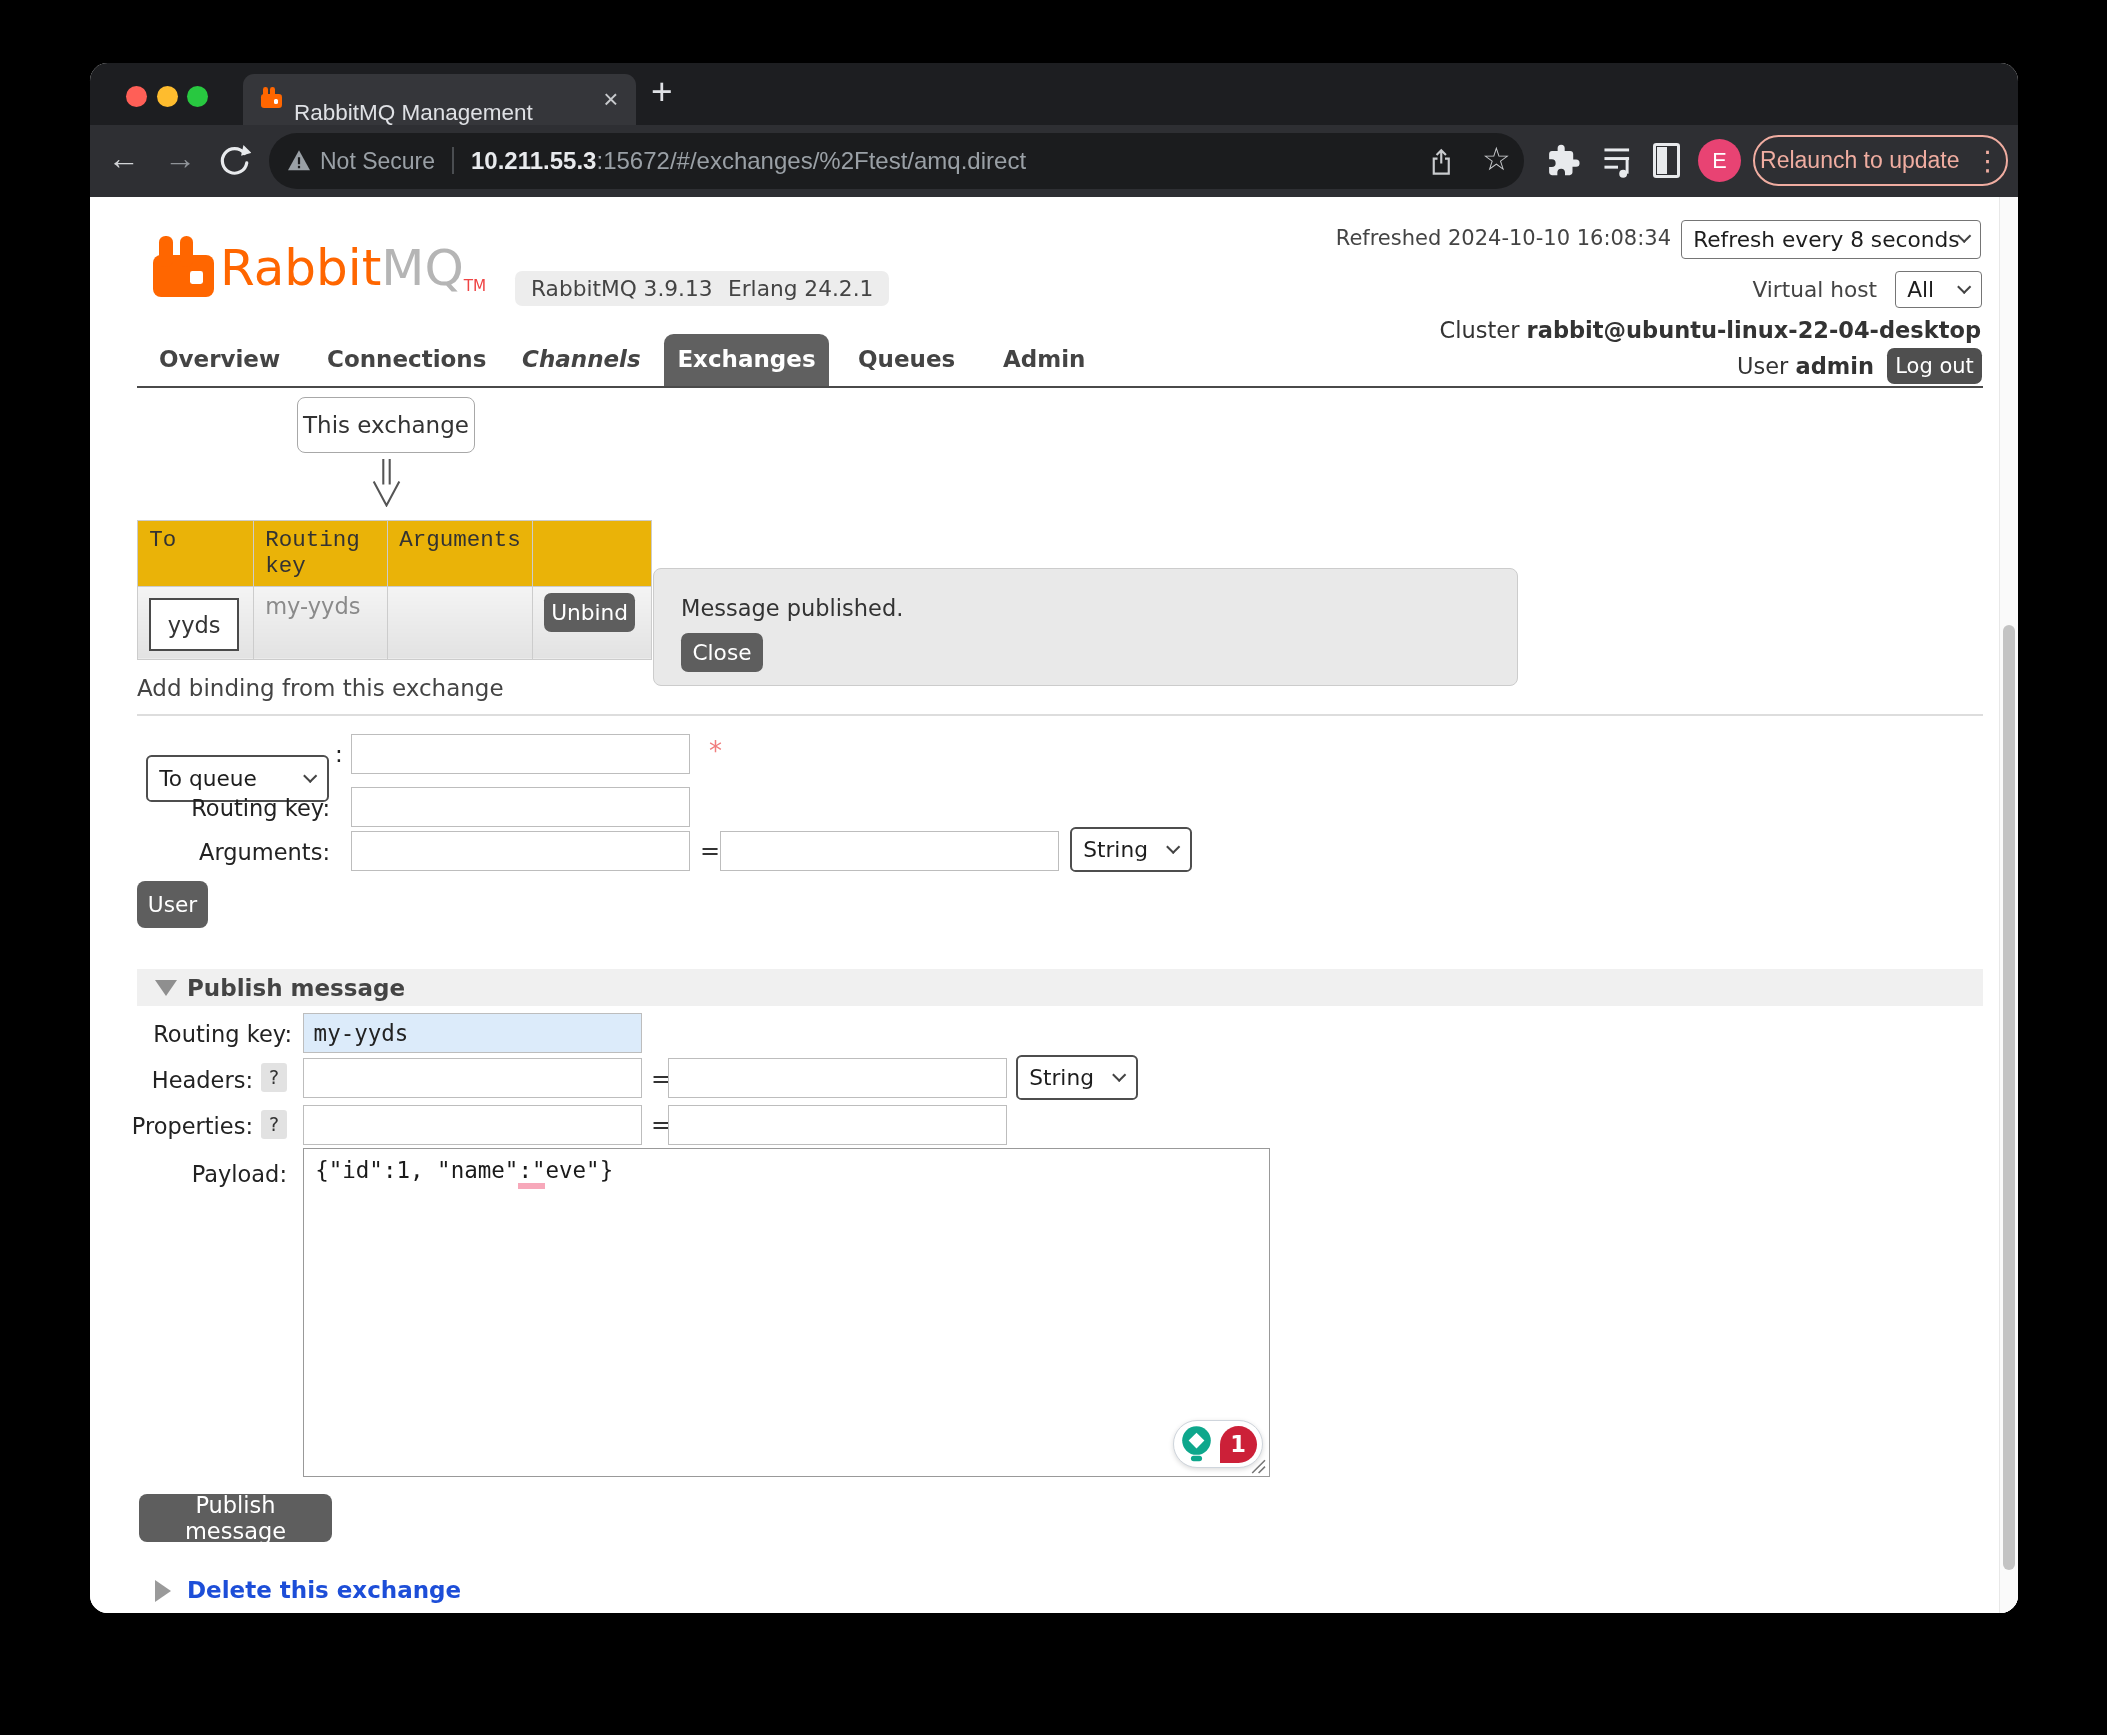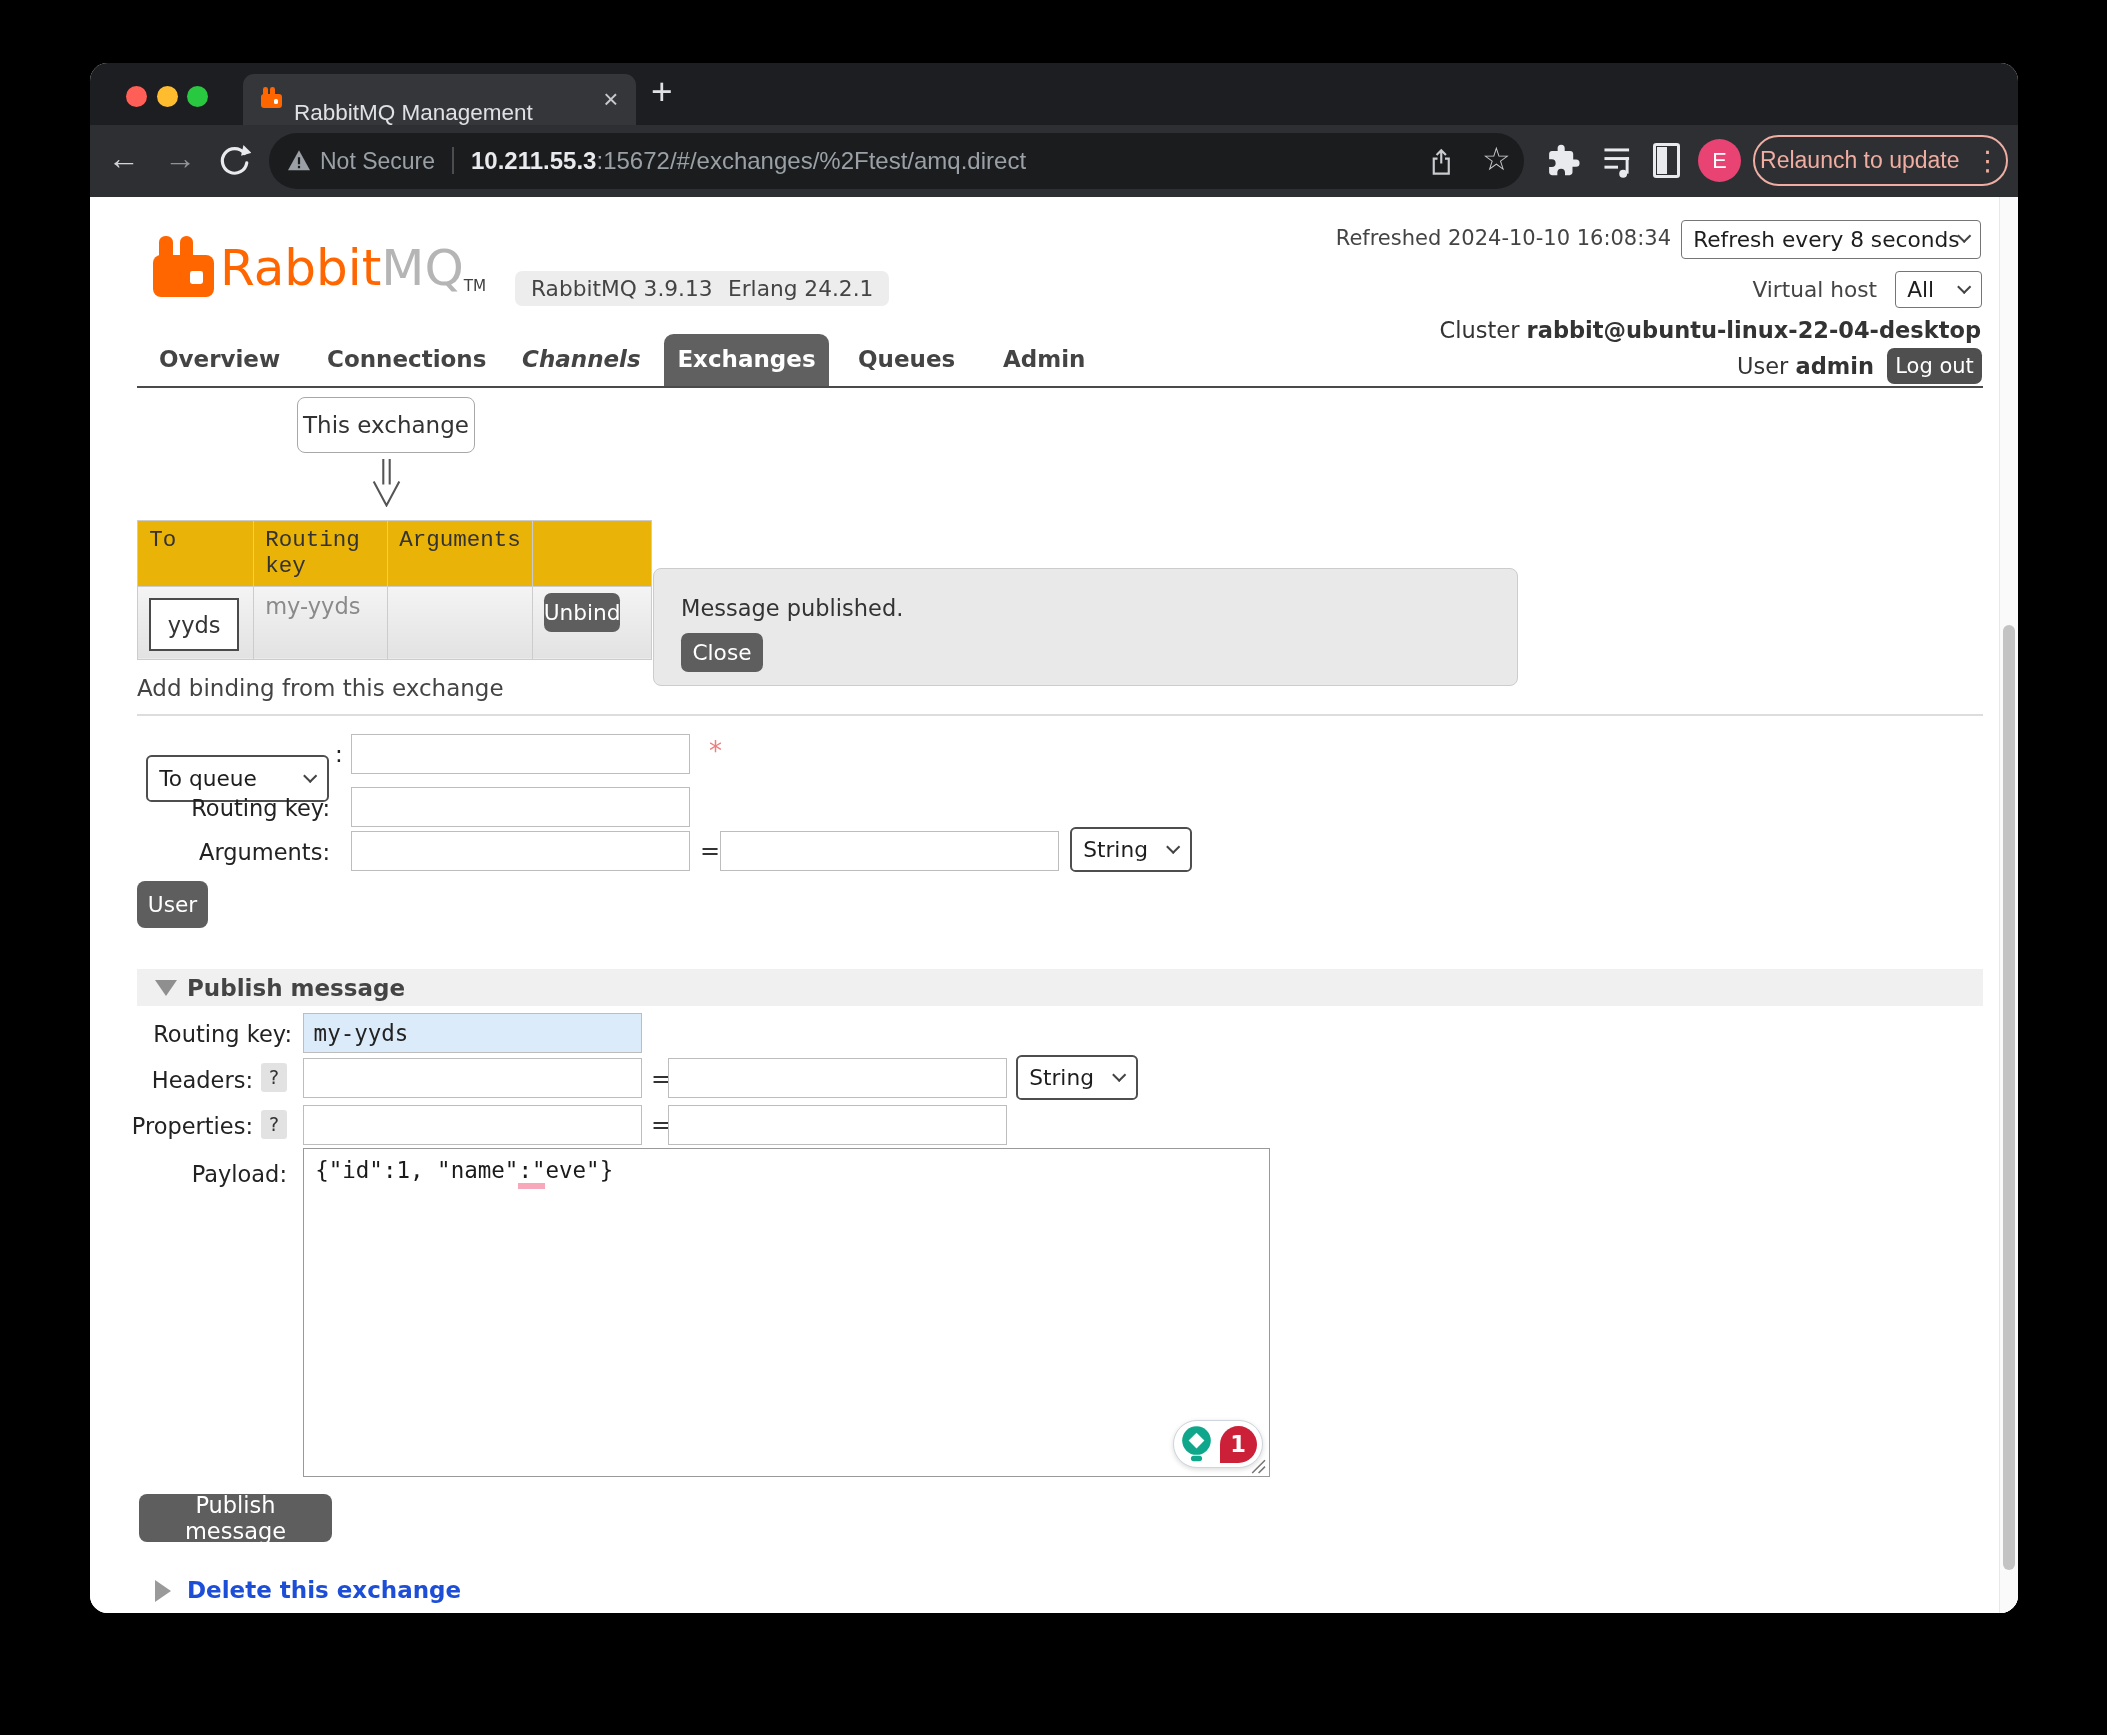--- a/index.html
+++ b/index.html
@@ -139,21 +139,21 @@
     <button class="darkbtn" style="left:1797px;top:151px;width:95px;height:36px;background:#4f4f4f;font-size:21px;">Log out</button>
 
     
     <span class="rl abs" style="left:63px;top:39px;width:61px;height:61px;">
       <i style="left:0;top:19px;width:61px;height:42px;border-radius:8px;"></i>
       <i style="left:6.4px;top:0;width:13.6px;height:30.5px;border-radius:6.4px;"></i>
       <i style="left:26.5px;top:0;width:13.6px;height:30.5px;border-radius:6.4px;"></i>
       <i class="hole" style="left:37px;top:35px;width:13px;height:13px;border-radius:2.4px;"></i>
     </span>
     <span class="abs" style="left:130px;top:42px;font-size:50px;line-height:58px;white-space:nowrap;">
-      <span style="color:var(--accent-orange,#ff6600);">Rabbit</span><span style="color:#b5b5b5;">MQ</span><span style="color:#404040;font-size:15.2px;vertical-align:-6.4px;">TM</span>
+      <span style="color:var(--accent-orange,#ff6600);">Rabbit</span><span style="color:#b5b5b5;">MQ</span><span style="color:#ef4444;font-size:15.2px;vertical-align:-6.4px;">TM</span>
     </span>
     <span class="badge" style="left:425px;top:74px;">RabbitMQ 3.9.13</span>
     <span class="badge" style="left:622px;top:74px;">Erlang 24.2.1</span>
 
     
     <div class="abs" style="left:0;top:137px;width:1928px;height:53px;">
       <span class="navtab" style="left:69px;">Overview</span>
       <span class="navtab" style="left:237px;">Connections</span>
       <span class="navtab" style="left:432px;font-style:italic;">Channels</span>
       <span class="navtab active" style="left:574px;width:165px;">Exchanges</span>
@@ -175,21 +175,21 @@
         <th style="width:116px;">To</th>
         <th style="width:134px;">Routing key</th>
         <th style="width:129px;">Arguments</th>
         <th style="width:119px;"></th>
       </tr>
       <tr>
         <td><span style="display:inline-block;min-width:90px;height:53px;border:2px solid #4a4a4a;background:#fff;text-align:center;line-height:50px;margin-top:4.8px;">yyds</span></td>
         <td style="color:#8a8a8a;">my-yyds</td>
         <td></td>
         <td>
-                <button class="darkbtn" style="position:static;width:76px;height:39px;">Unbind</button>
+                <button class="darkbtn" style="position:static;width:91px;height:39px;">Unbind</button>
               </td>
       </tr>
     </tbody>
         </table>
 
     
     <div class="abs" style="left:563px;top:371px;width:865px;height:118px;background:var(--notice-bg,#e9e9e9);border:1.6px solid #ccc;border-radius:8px;">
       <span class="abs" style="left:27px;top:26px;font-size:22.5px;color:#333;">Message published.</span>
       <button class="darkbtn" style="left:27px;top:64px;width:82px;height:39px;">Close</button>
     </div>

